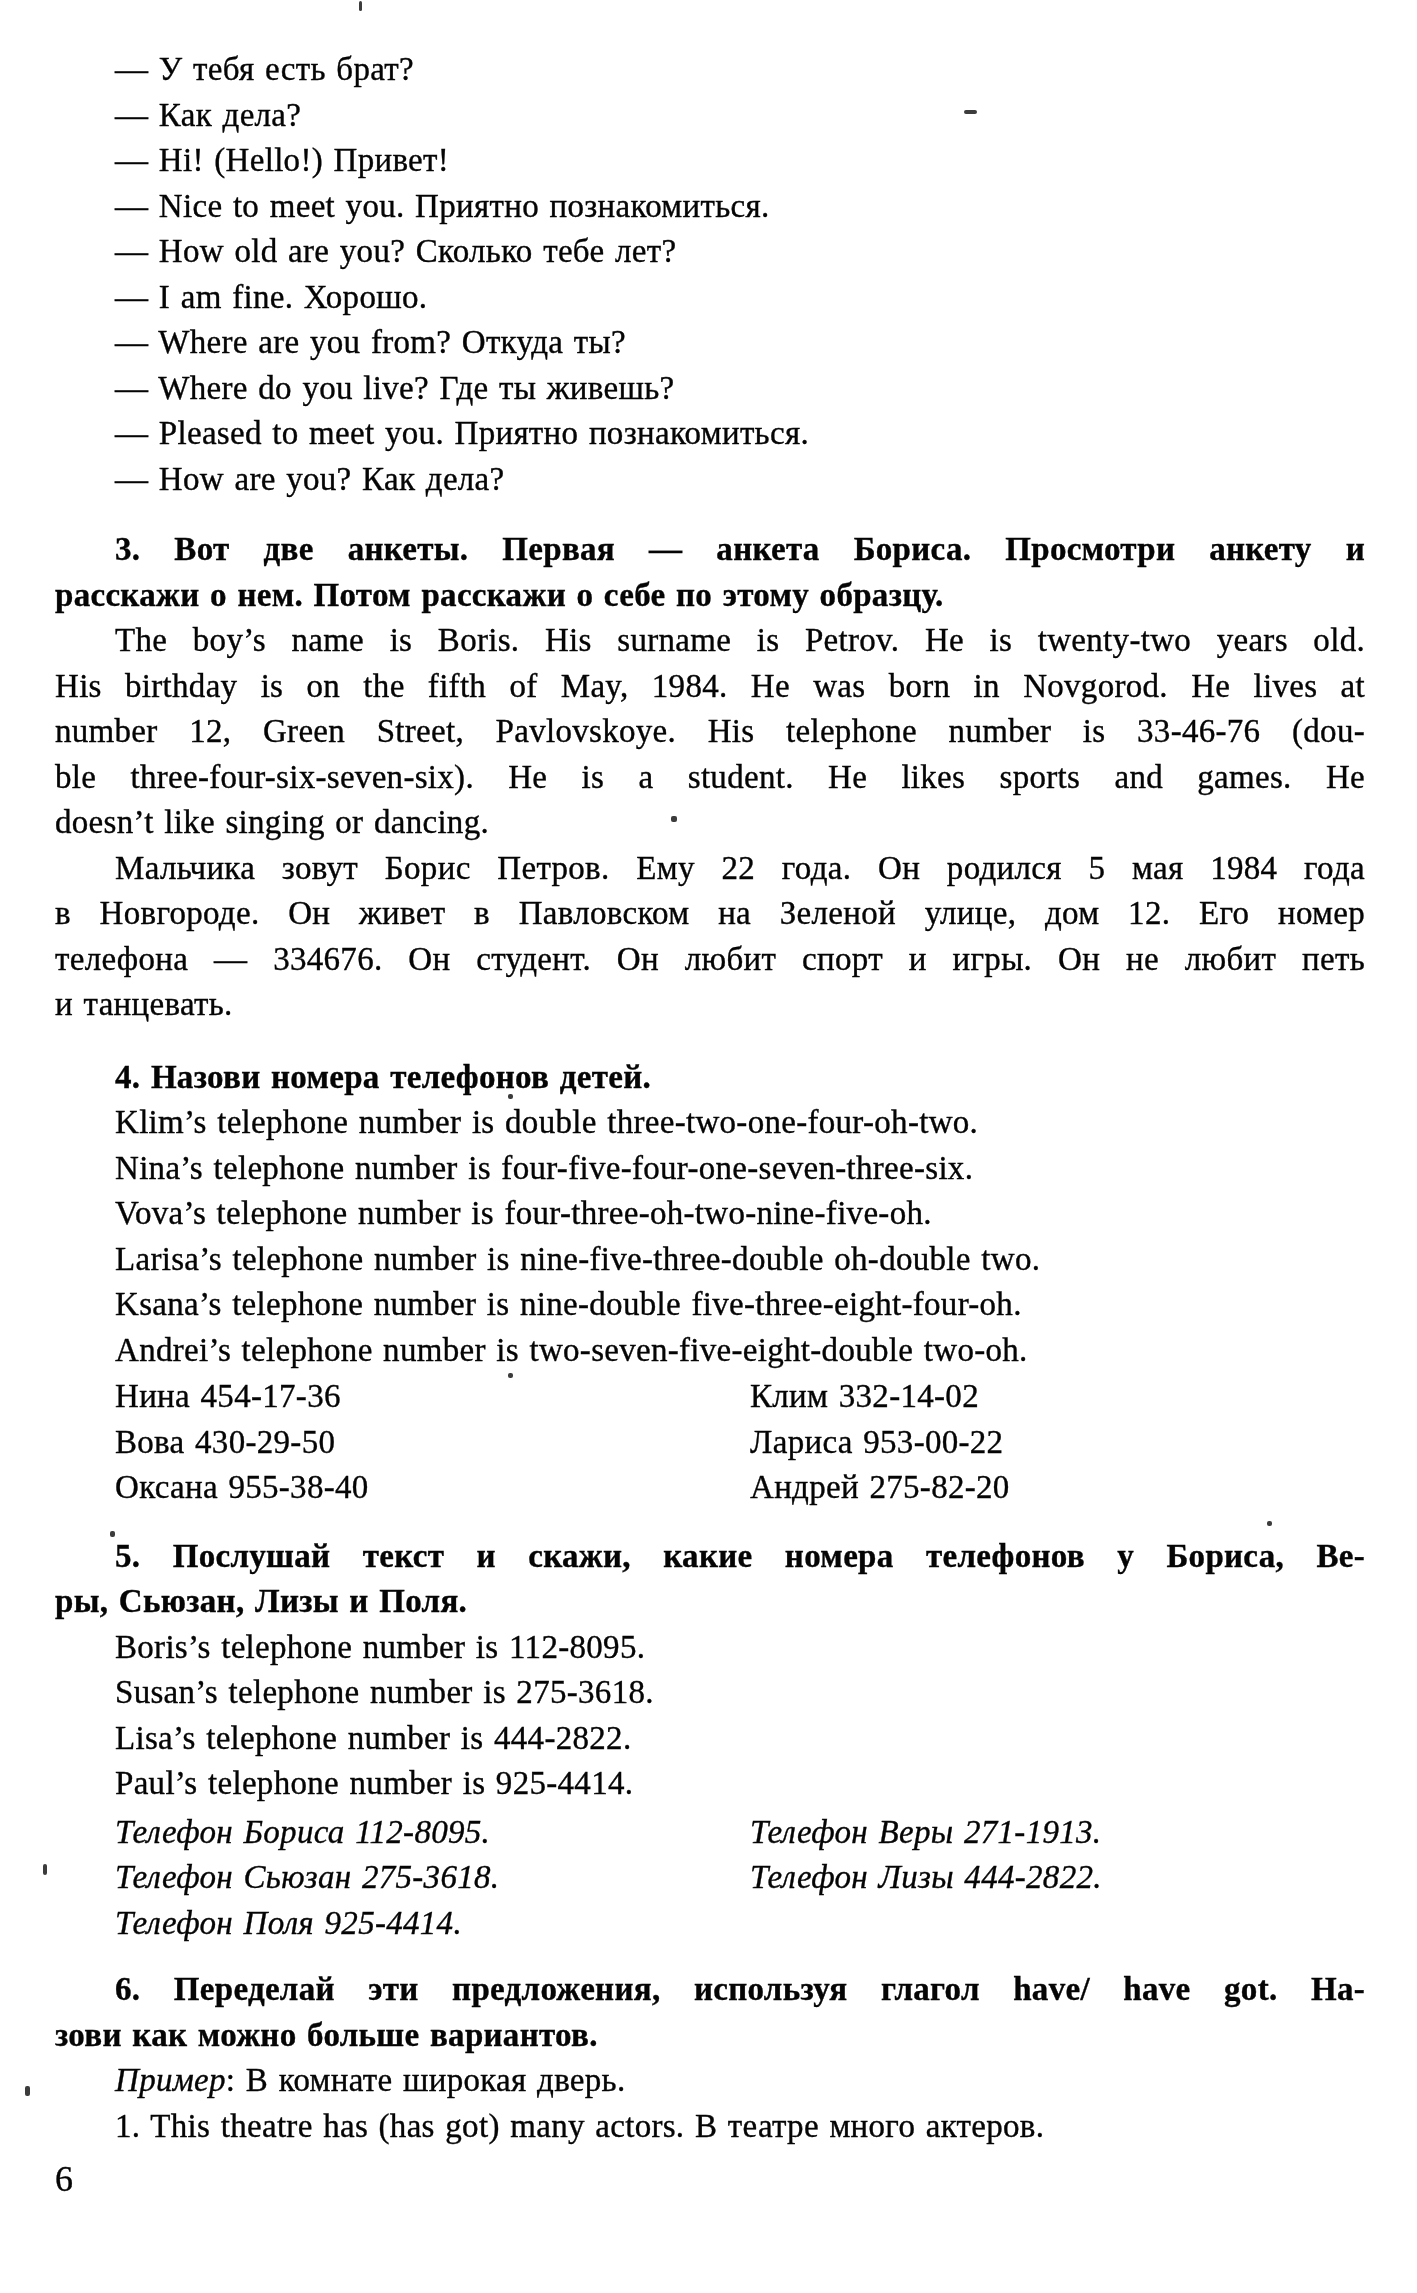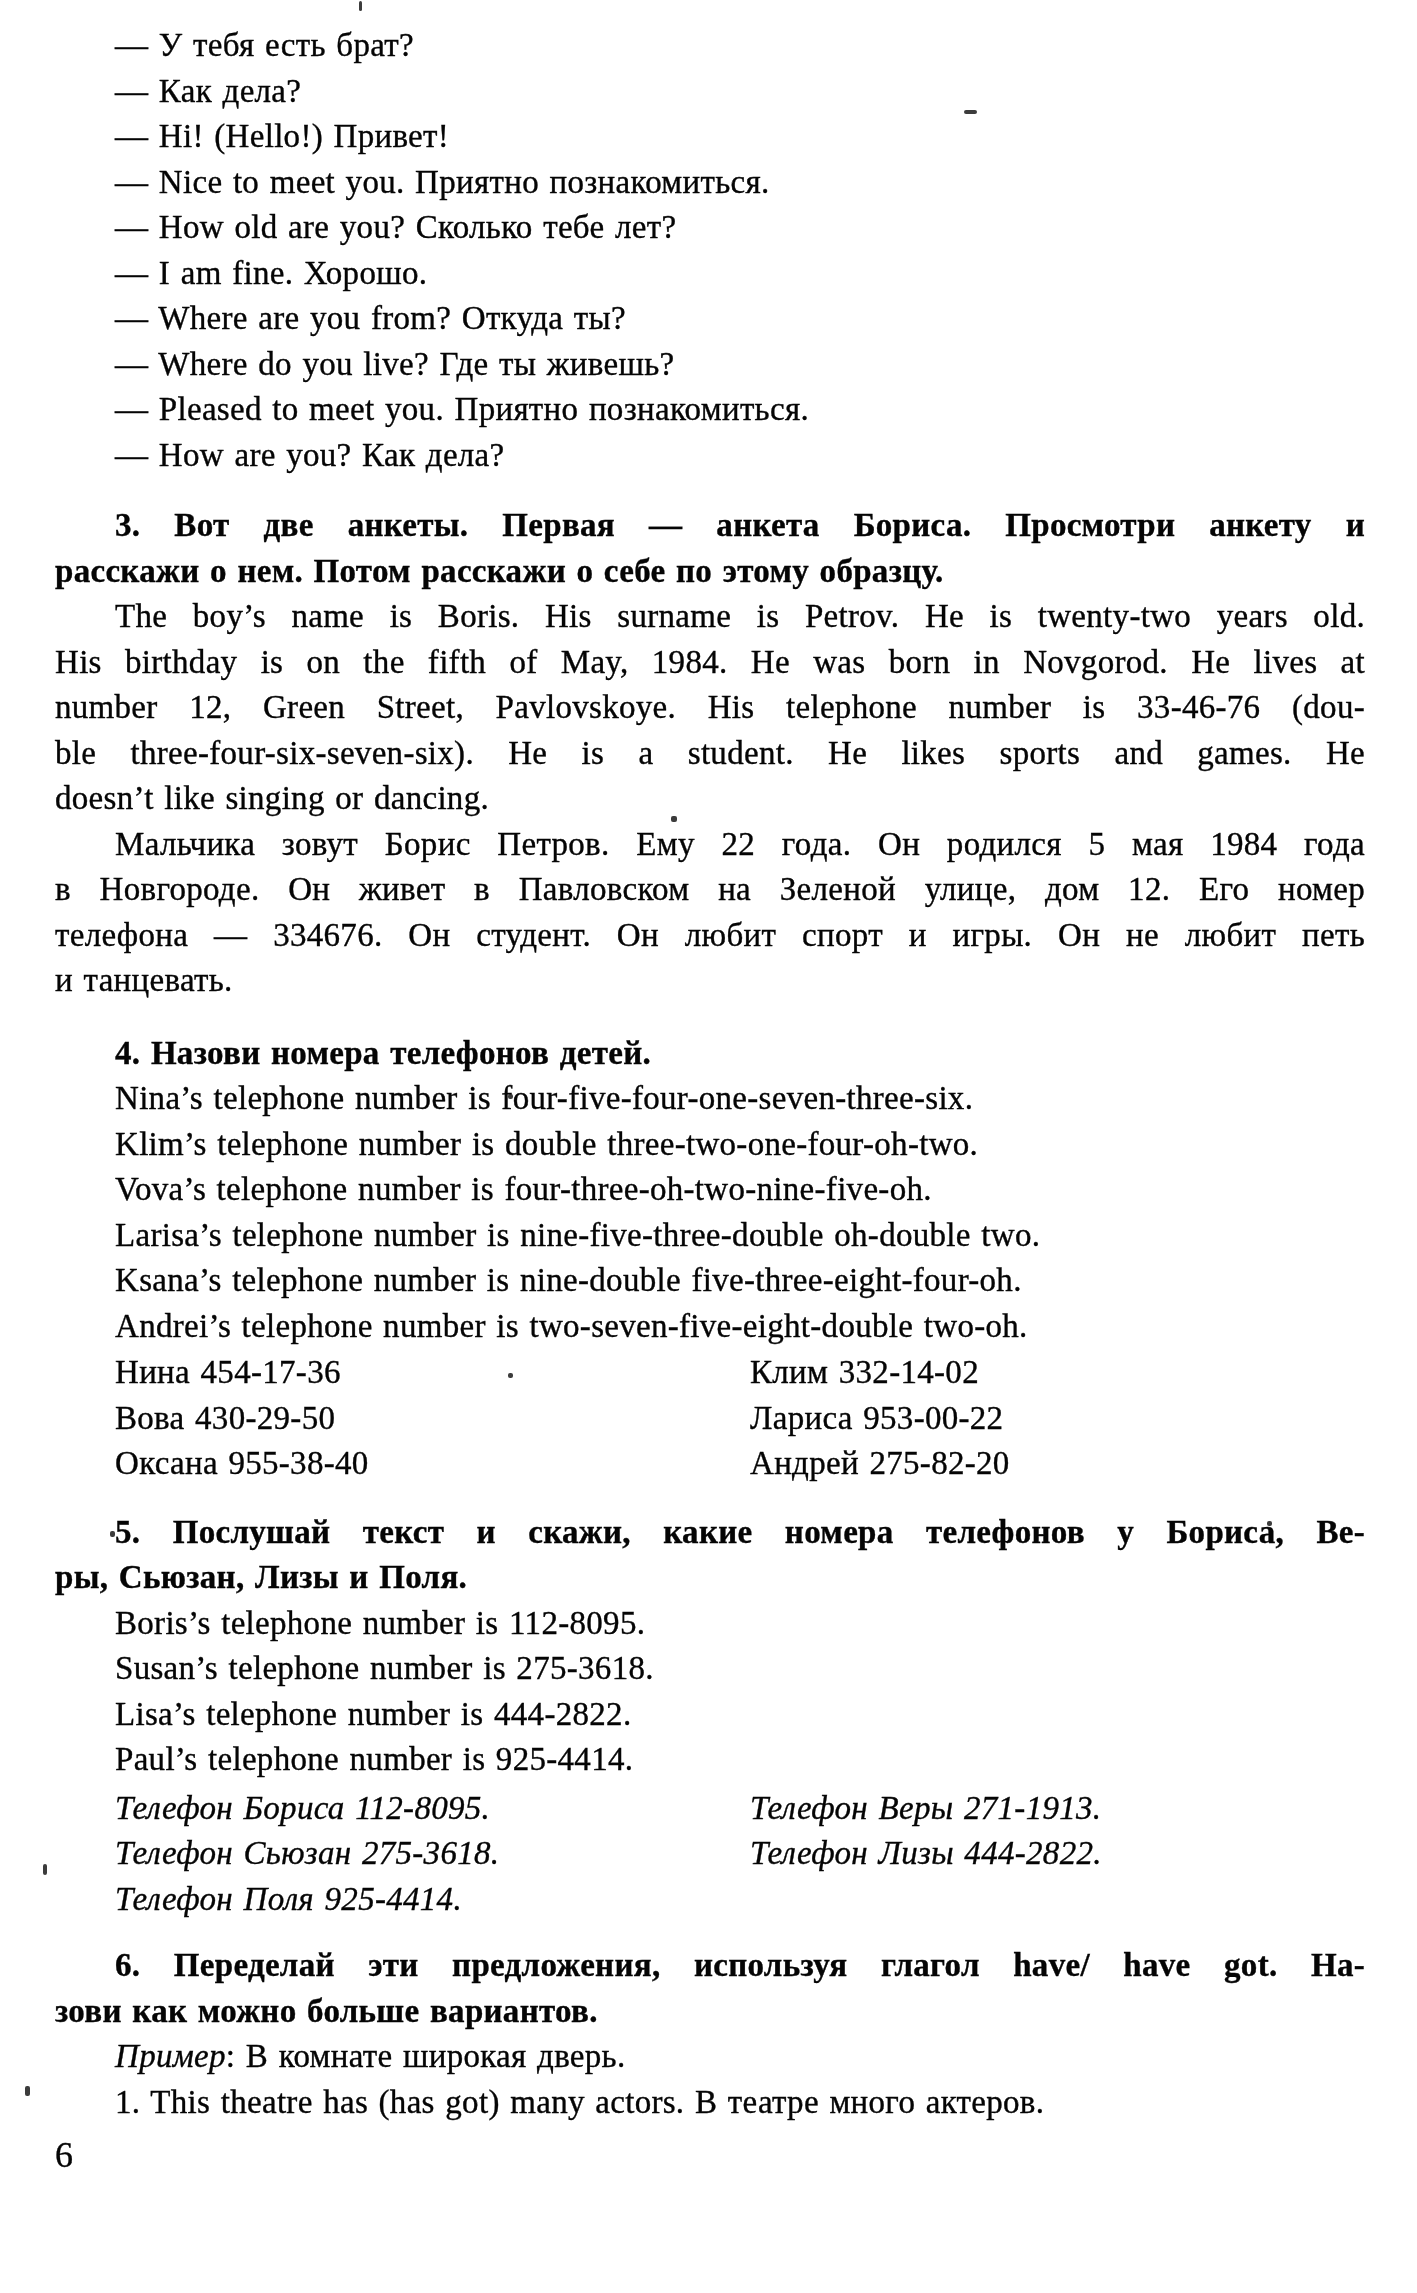--- a/index.html
+++ b/index.html
@@ -13,21 +13,21 @@
     height: 2293px;
     overflow: hidden;
     font-family: "Liberation Serif", "DejaVu Serif", serif;
     font-size: 33px;
     color: #050505;
     letter-spacing: 0.3px;
     word-spacing: 2px;
     -webkit-text-stroke: 0.35px #050505;
   }
   .content {
-    padding: 23px 52px 0 55px; 
+    padding: 47px 52px 0 55px; 
   }
   .line {
     line-height: 45.5px;
     text-align: left;
   }
   .ind { padding-left: 60px; }          
   .j {                                   
     text-align: justify;
     text-align-last: justify;
   }
@@ -102,22 +102,22 @@
       <div class="line ind j">Мальчика зовут Борис Петров. Ему 22 года. Он родился 5 мая 1984 года</div>
       <div class="line j">в Новгороде. Он живет в Павловском на Зеленой улице, дом 12. Его номер</div>
       <div class="line j">телефона — 334676. Он студент. Он любит спорт и игры. Он не любит петь</div>
       <div class="line">и танцевать.</div>
     </div>
   </div>
 
   <div class="sec-h4">
     <div class="line bold ind">4. Назови номера телефонов детей.</div>
     <div>
+      <div class="line ind">Klim’s telephone number is double three-two-one-four-oh-two.</div>
       <div class="line ind">Nina’s telephone number is four-five-four-one-seven-three-six.</div>
-      <div class="line ind">Klim’s telephone number is double three-two-one-four-oh-two.</div>
       <div class="line ind">Vova’s telephone number is four-three-oh-two-nine-five-oh.</div>
       <div class="line ind">Larisa’s telephone number is nine-five-three-double oh-double two.</div>
       <div class="line ind">Ksana’s telephone number is nine-double five-three-eight-four-oh.</div>
       <div class="line ind">Andrei’s telephone number is two-seven-five-eight-double two-oh.</div>
     </div>
     <div class="answers4">
       <div class="line row">
         <span class="ind" style="display:inline-block">Нина 454-17-36</span>
         <span class="col-right">Клим 332-14-02</span>
       </div>

